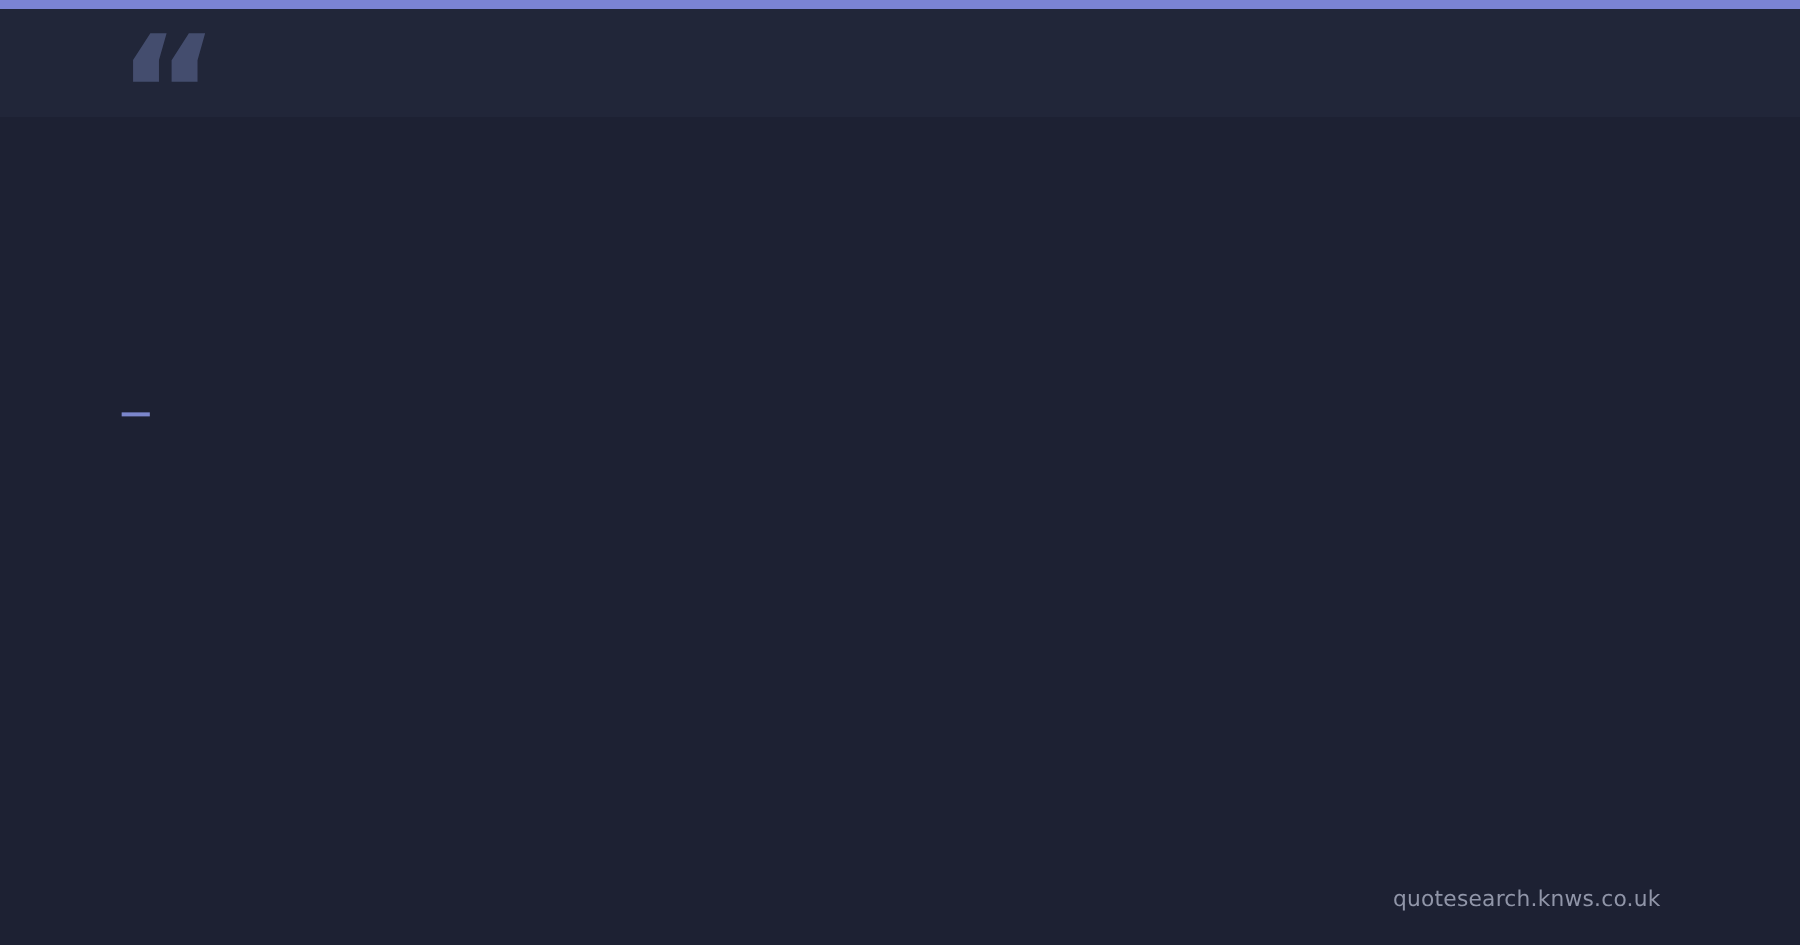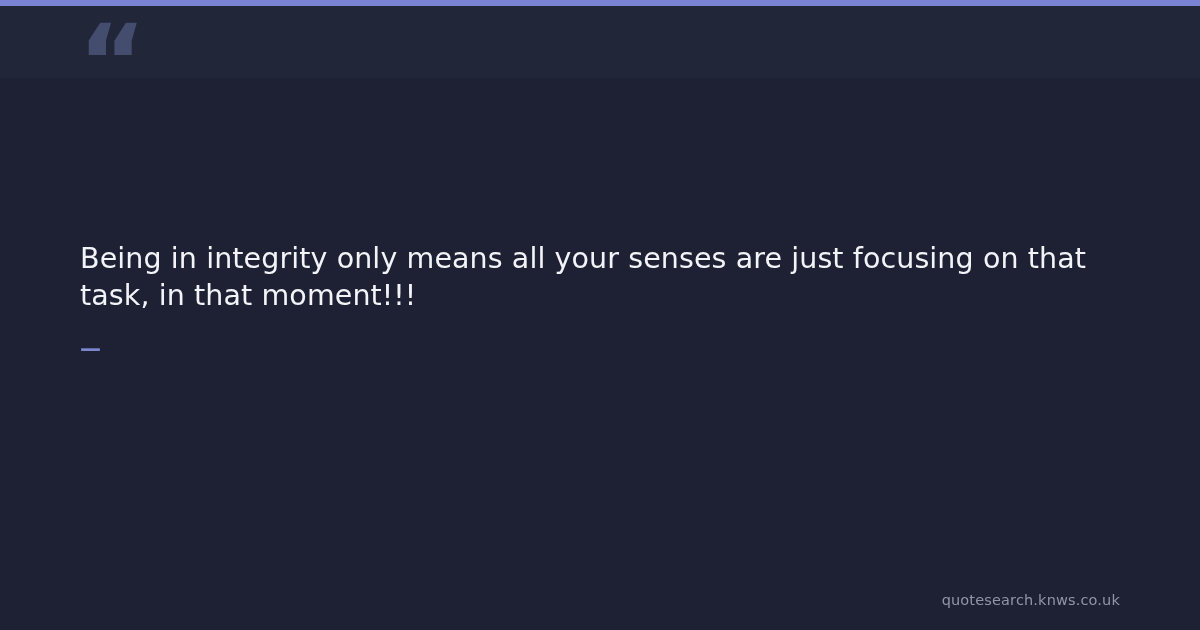--- a/index.html
+++ b/index.html
@@ -86,42 +86,41 @@
     align-items: baseline;
     gap: 9px;
   }
 
   .attribution .dash {
     font-weight: 700;
   }
 
   .watermark {
     position: absolute;
-    right: 80px;
+    right: 93px;
     bottom: 22px;
     font-family: "DejaVu Sans", sans-serif;
     font-size: 14.5px;
     font-weight: 400;
     color: #9095a8;
     letter-spacing: 0.15px;
   }
 </style>
 </head>
 <body>
 
 <div class="quote-card">
 
   <div class="bg-band-top"></div>
 
   <div class="accent-bar"></div>
 
   <div class="quote-mark">“</div>
 
   <div class="content">
-    <div class="quote-text">Being in integrity only means all your senses are just focusing on that task, in that moment!!!</div>
 
     <div class="attribution">
       <span class="dash">—</span>
     </div>
   </div>
 
   <div class="watermark">quotesearch.knws.co.uk</div>
 
 </div>
 

